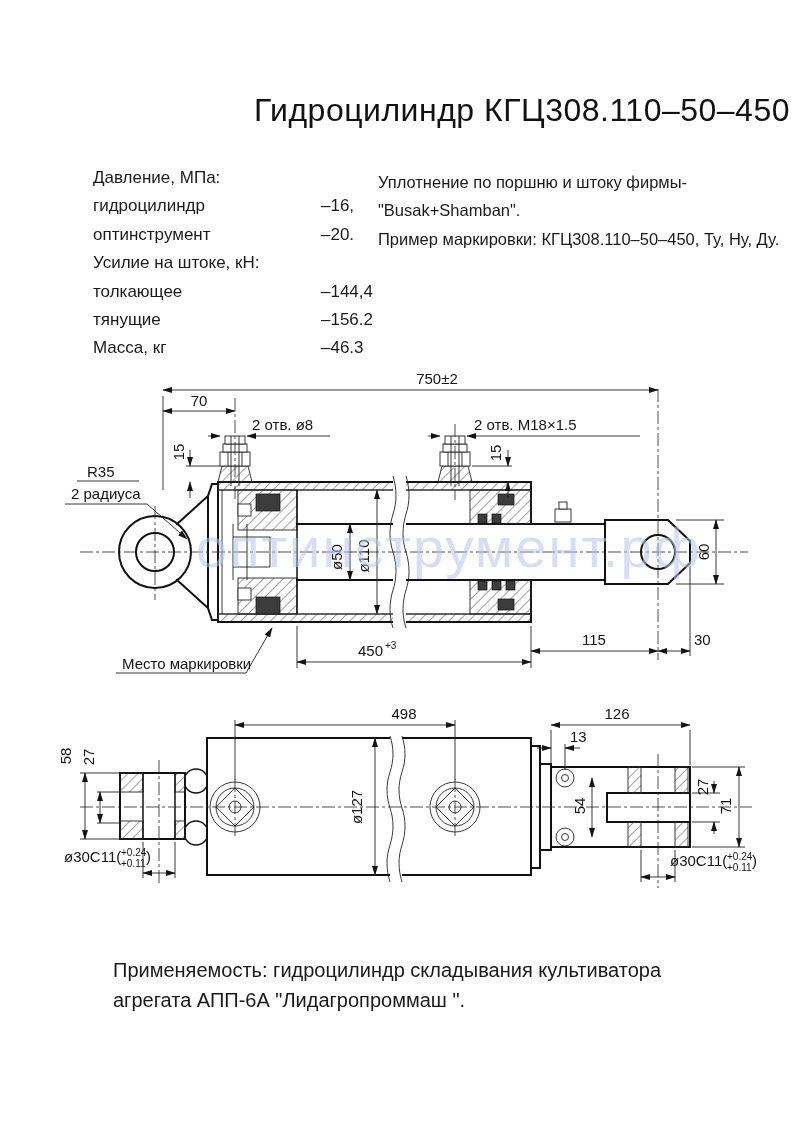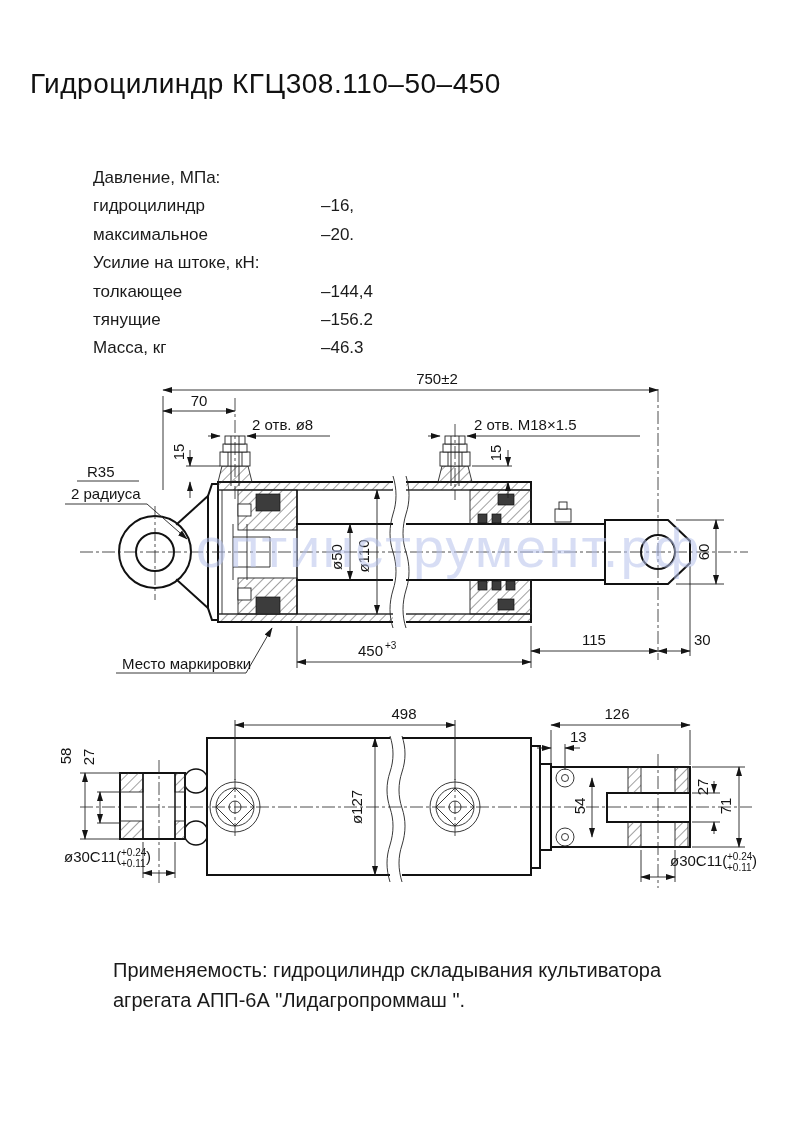--- a/index.html
+++ b/index.html
@@ -1,19 +1,19 @@
 <!DOCTYPE html>
 <html><head>
 <meta charset="utf-8">
 <style>
   html,body{margin:0;padding:0;background:#fff;}
   .page{position:relative;width:793px;height:1123px;background:#ffffff;overflow:hidden;
         font-family:"Liberation Sans",sans-serif;color:#1a1a1a;}
-  .title{position:absolute;left:30px;top:68px;width:760px;text-align:left;
-         font-size:28px;letter-spacing:0.5px;color:#111;}
+  .title{position:absolute;left:30px;top:92px;width:760px;text-align:right;
+         font-size:32px;letter-spacing:0.5px;color:#111;}
   .specs{position:absolute;left:93px;top:168px;width:280px;font-size:17px;}
   .srow{position:relative;height:28.4px;}
   .srow .lab{position:absolute;left:0;top:0;white-space:nowrap;}
   .srow .val{position:absolute;left:182px;top:0;white-space:nowrap;margin-left:46px;}
   .sealnote{position:absolute;left:378px;top:168px;width:400px;font-size:16.5px;line-height:28.4px;}
   .sealnote div{white-space:nowrap;}
   .application{position:absolute;left:113px;top:955px;width:560px;font-size:20px;line-height:30px;}
   .application div{white-space:nowrap;}
   svg.drawing{position:absolute;left:0;top:360px;}
   
@@ -39,41 +39,46 @@
   <div class="specs">
     <div class="srow">
         <span class="lab">Давление, МПа:</span>
         <span class="val"></span>
       </div>
     <div class="srow">
         <span class="lab">гидроцилиндр</span>
         <span class="val">–16,</span>
       </div>
     <div class="srow">
-        <span class="lab">максимальное</span>
+        <span class="lab">оптинструмент</span>
         <span class="val">–20.</span>
       </div>
     <div class="srow">
         <span class="lab">Усилие на штоке, кН:</span>
         <span class="val"></span>
       </div>
     <div class="srow">
         <span class="lab">толкающее</span>
         <span class="val">–144,4</span>
       </div>
     <div class="srow">
         <span class="lab">тянущие</span>
         <span class="val">–156.2</span>
       </div>
     <div class="srow">
         <span class="lab">Масса, кг</span>
         <span class="val">–46.3</span>
       </div>
   </div>
 
+  <div class="sealnote">
+    <div>Уплотнение по поршню и штоку фирмы-</div>
+    <div>"Busak+Shamban".</div>
+    <div>Пример маркировки: КГЦ308.110–50–450, Ту, Ну, Ду.</div>
+  </div>
 
   <svg class="drawing" width="793" height="560" viewBox="0 360 793 560" xmlns="http://www.w3.org/2000/svg">
     <defs>
       <marker id="ar" viewBox="0 0 10 8" refX="9.3" refY="4" markerWidth="10" markerHeight="8" orient="auto-start-reverse" markerUnits="userSpaceOnUse">
         <path d="M0,0.9 L10,4 L0,7.1 Z" fill="#141414"></path>
       </marker>
       <pattern id="h" width="7" height="7" patternUnits="userSpaceOnUse" patternTransform="rotate(45)">
         <line x1="0" y1="0" x2="0" y2="7" stroke="#444" stroke-width="1"></line>
       </pattern>
     </defs>

